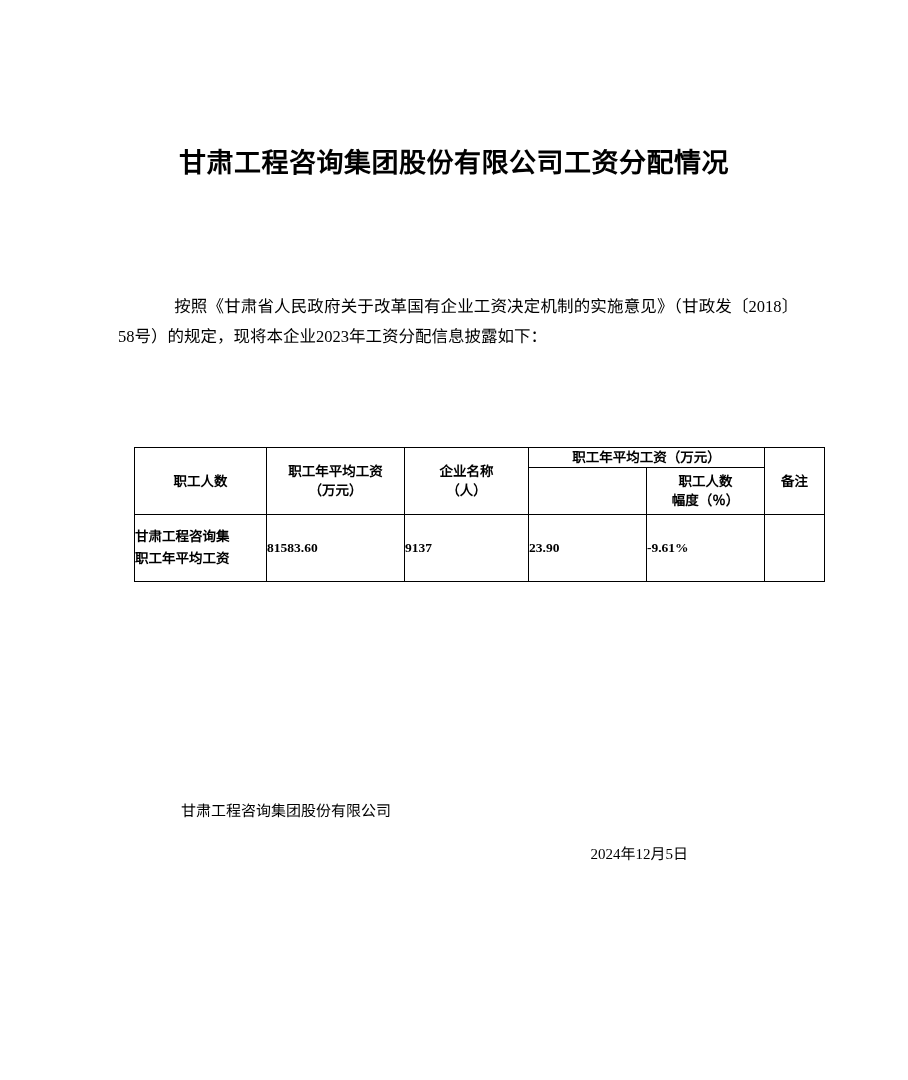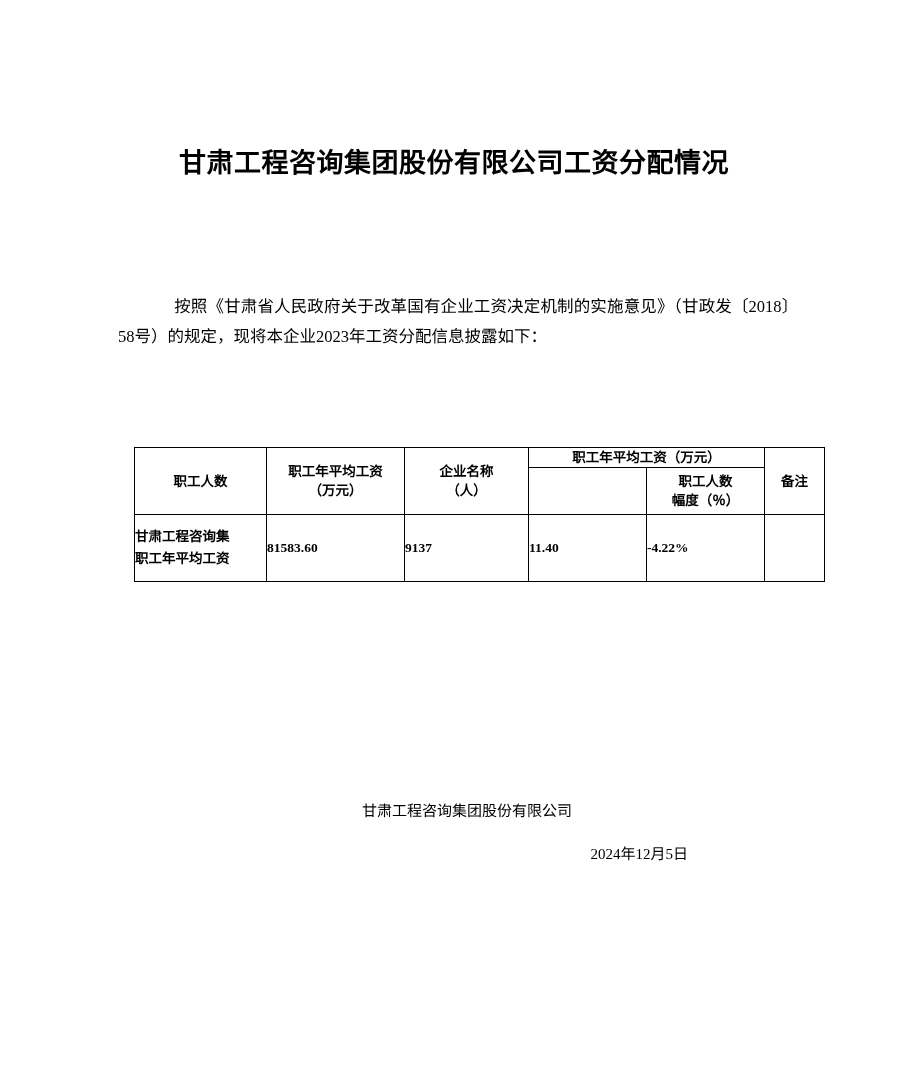--- a/index.html
+++ b/index.html
@@ -93,21 +93,21 @@
   .cell-blank {
     height: 66px;
   }
   .sign-company {
     position: absolute;
     top: 790px;
     left: 0;
     width: 748px;
     padding-right: 176px;
     box-sizing: border-box;
-    text-align: right;
+    text-align: center;
     font-size: 15px;
     font-family: "Liberation Serif", "DejaVu Serif", serif;
   }
   .sign-date {
     position: absolute;
     top: 833px;
     left: 12px;
     width: 908px;
     padding-right: 232px;
     box-sizing: border-box;
@@ -157,22 +157,22 @@
       </tr>
     </thead>
     <tbody>
       <tr>
         <td class="cell-name">
           <div>甘肃工程咨询集</div>
           <div>职工年平均工资</div>
         </td>
         <td class="cell-num">81583.60</td>
         <td class="cell-num">9137</td>
-        <td class="cell-num">11.40</td>
-        <td class="cell-num">-4.22%</td>
+        <td class="cell-num">23.90</td>
+        <td class="cell-num">-9.61%</td>
         <td class="cell-blank"></td>
       </tr>
     </tbody>
   </table>
 
   <div class="sign-company">甘肃工程咨询集团股份有限公司</div>
   <div class="sign-date">2024年12月5日</div>
 
 </div>
 

